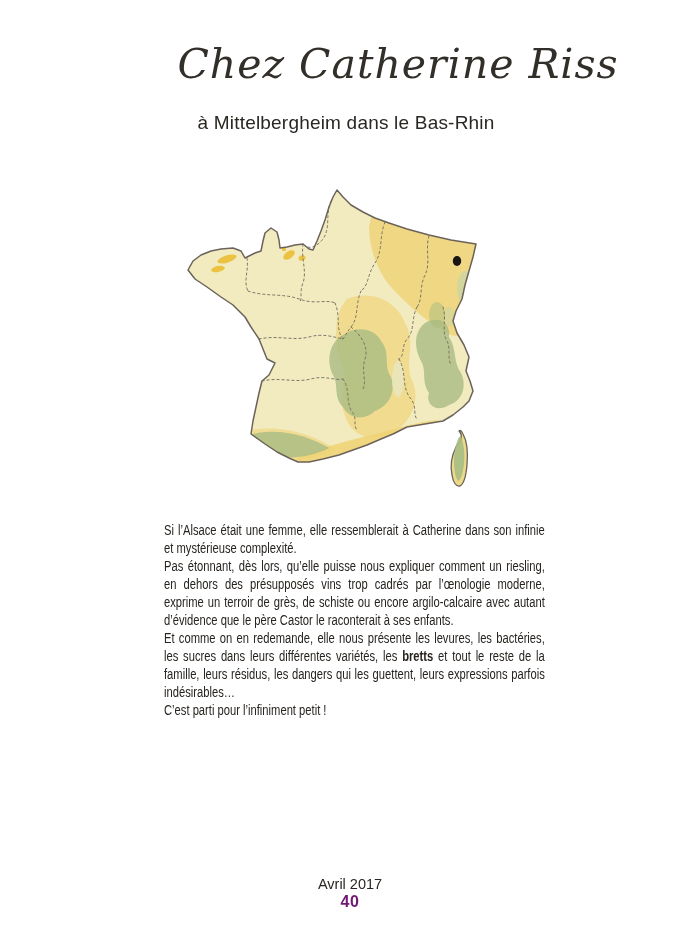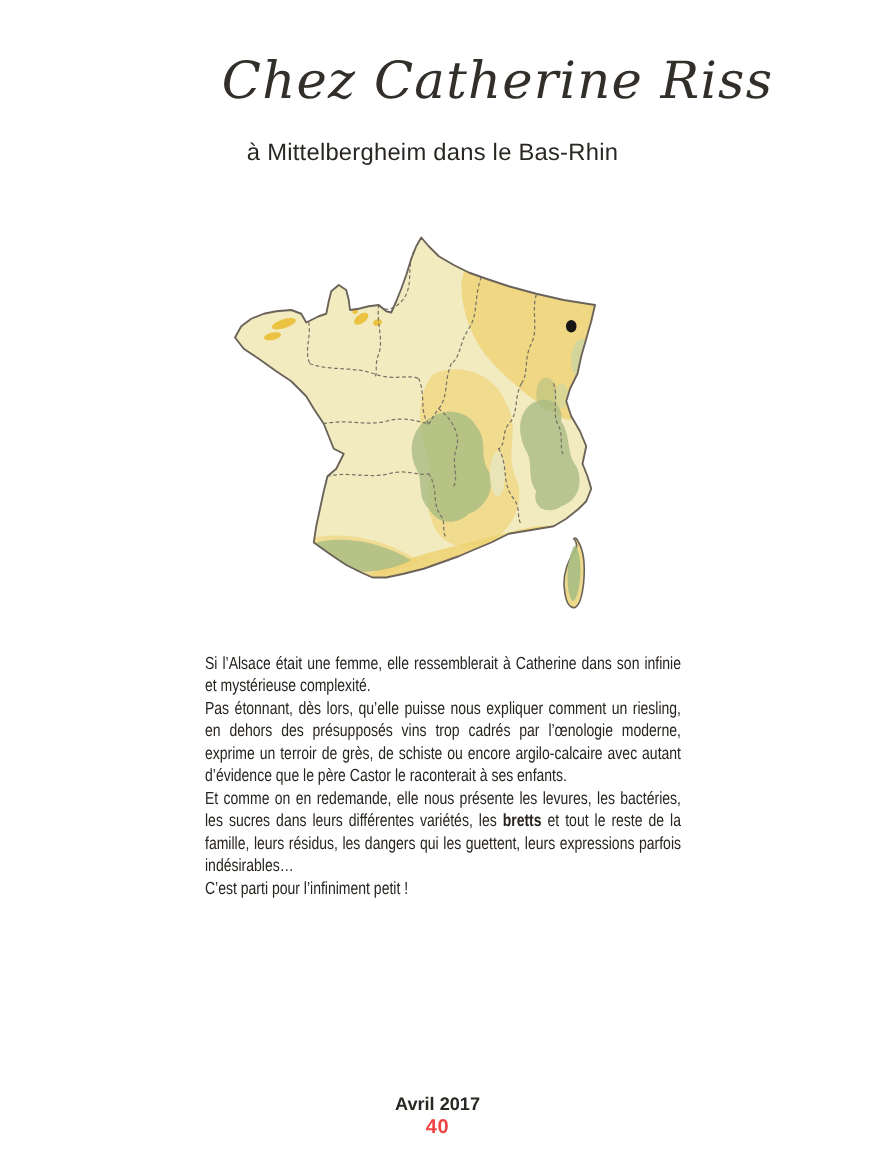--- a/index.html
+++ b/index.html
@@ -22,25 +22,25 @@
   }
   .body-text{
     position:absolute;left:164px;top:521px;width:476px;
     font-size:14px;line-height:18px;color:#27231f;
     text-align:justify;transform:scaleX(0.8);transform-origin:left top;
   }
   .body-text .para{margin:0;}
   .body-text b{font-weight:bold;}
   .footer-date{
     position:absolute;top:876px;left:0;width:700px;text-align:center;
-    font-size:14.5px;color:#2a2723;font-weight:bold;
+    font-size:14.5px;color:#2a2723;
   }
   .footer-page{
     position:absolute;top:893px;left:0;width:700px;text-align:center;
-    font-size:16px;font-weight:bold;color:#ef4444;letter-spacing:.5px;
+    font-size:16px;font-weight:bold;color:#701a75;letter-spacing:.5px;
   }
 </style>
 </head>
 <body>
 
 <div class="page-title">Chez Catherine Riss</div>
 <div class="page-subtitle">à Mittelbergheim dans le Bas-Rhin</div>
 
 <div class="map-wrap">
   <svg width="300" height="312" viewBox="0 0 300 312" xmlns="http://www.w3.org/2000/svg">

